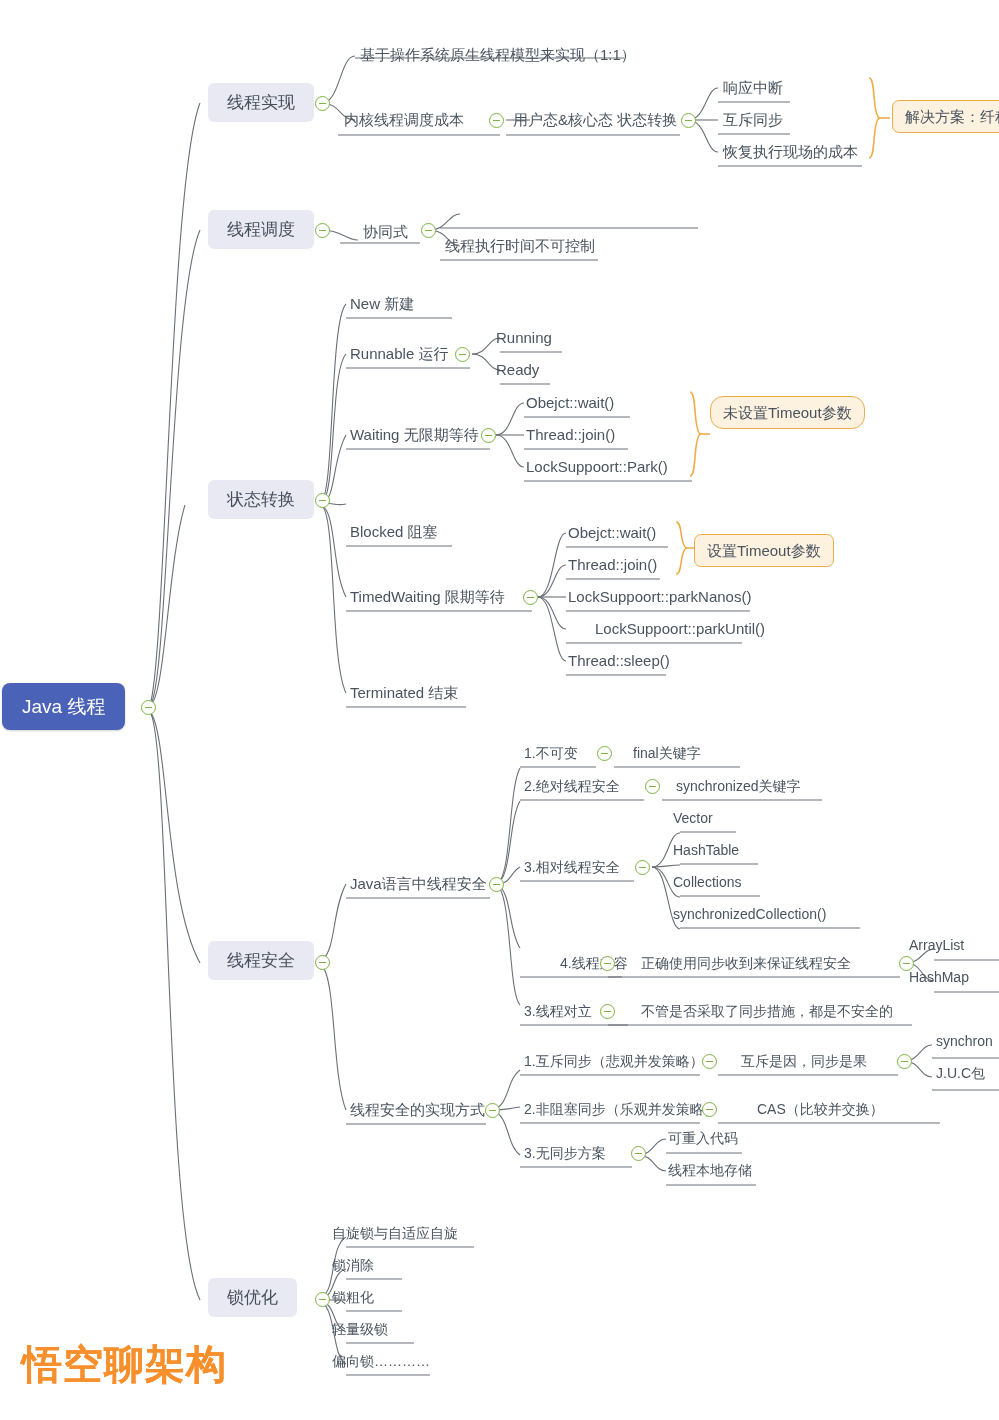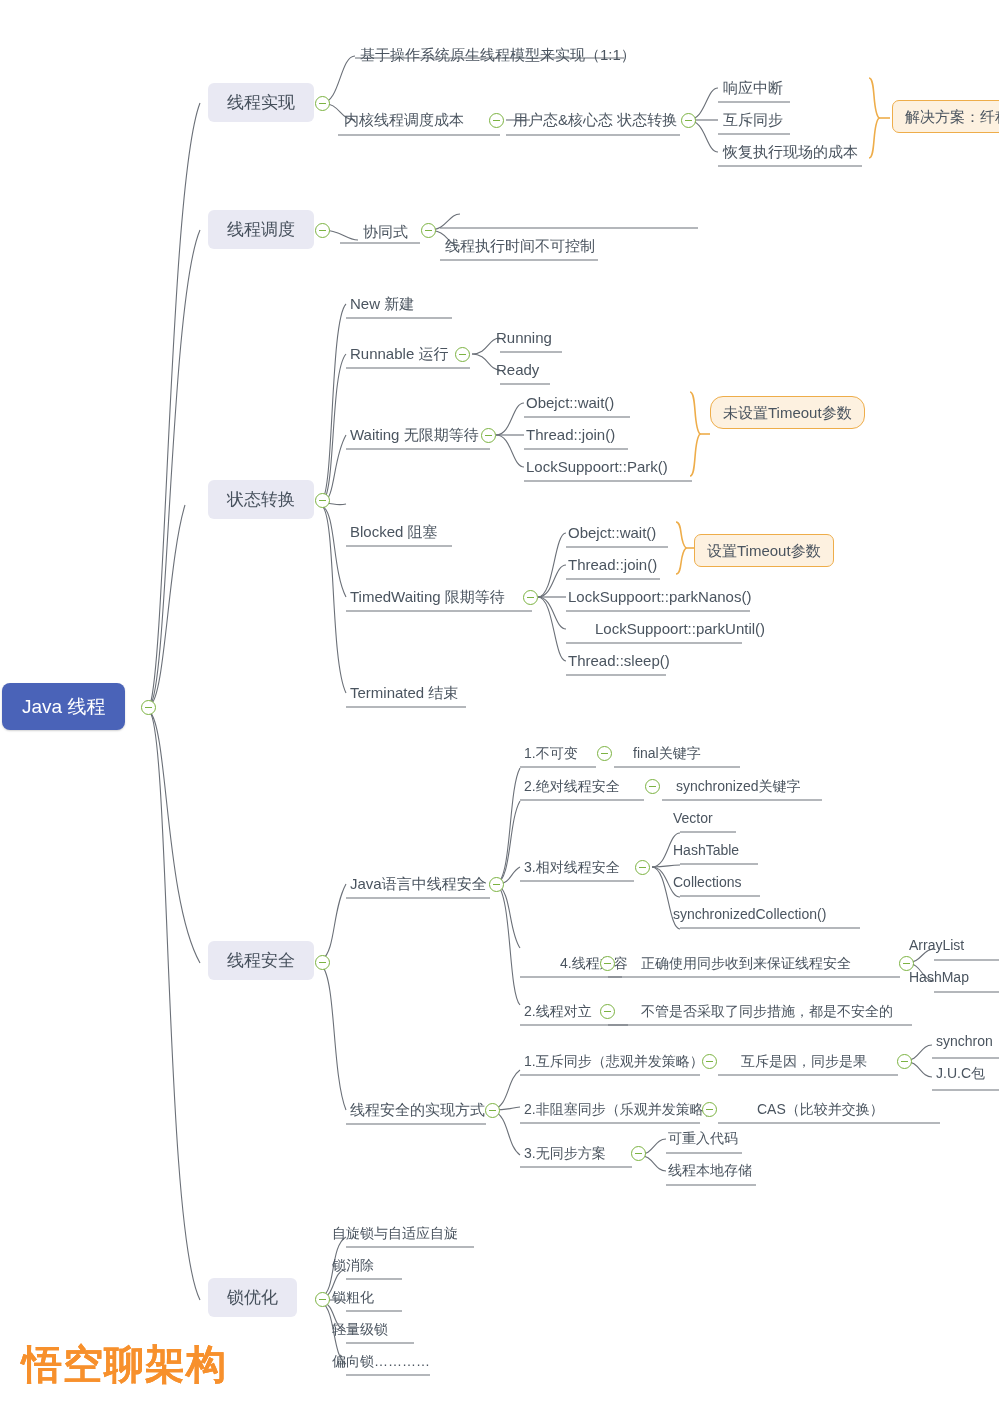--- a/index.html
+++ b/index.html
@@ -430,21 +430,21 @@
   </div>
   <div class="toggle" style="left:899px; top:956px;"></div>
   <div class="node topic small" style="left:905px; top:936px;">
     <span>ArrayList</span>
   </div>
   <div class="node topic small" style="left:905px; top:968px;">
     <span>HashMap</span>
   </div>
 
   <div class="node topic small" style="left:520px; top:1002px;">
-    <span>2.线程对立</span>
+    <span>3.线程对立</span>
   </div>
   <div class="toggle" style="left:600px; top:1004px;"></div>
   <div class="node topic small" style="left:637px; top:1002px;">
     <span>不管是否采取了同步措施，都是不安全的</span>
   </div>
 
   <div class="node topic" style="left:346px; top:1100px;">
     <span>线程安全的实现方式</span>
   </div>
   <div class="toggle" style="left:485px; top:1103px;"></div>

